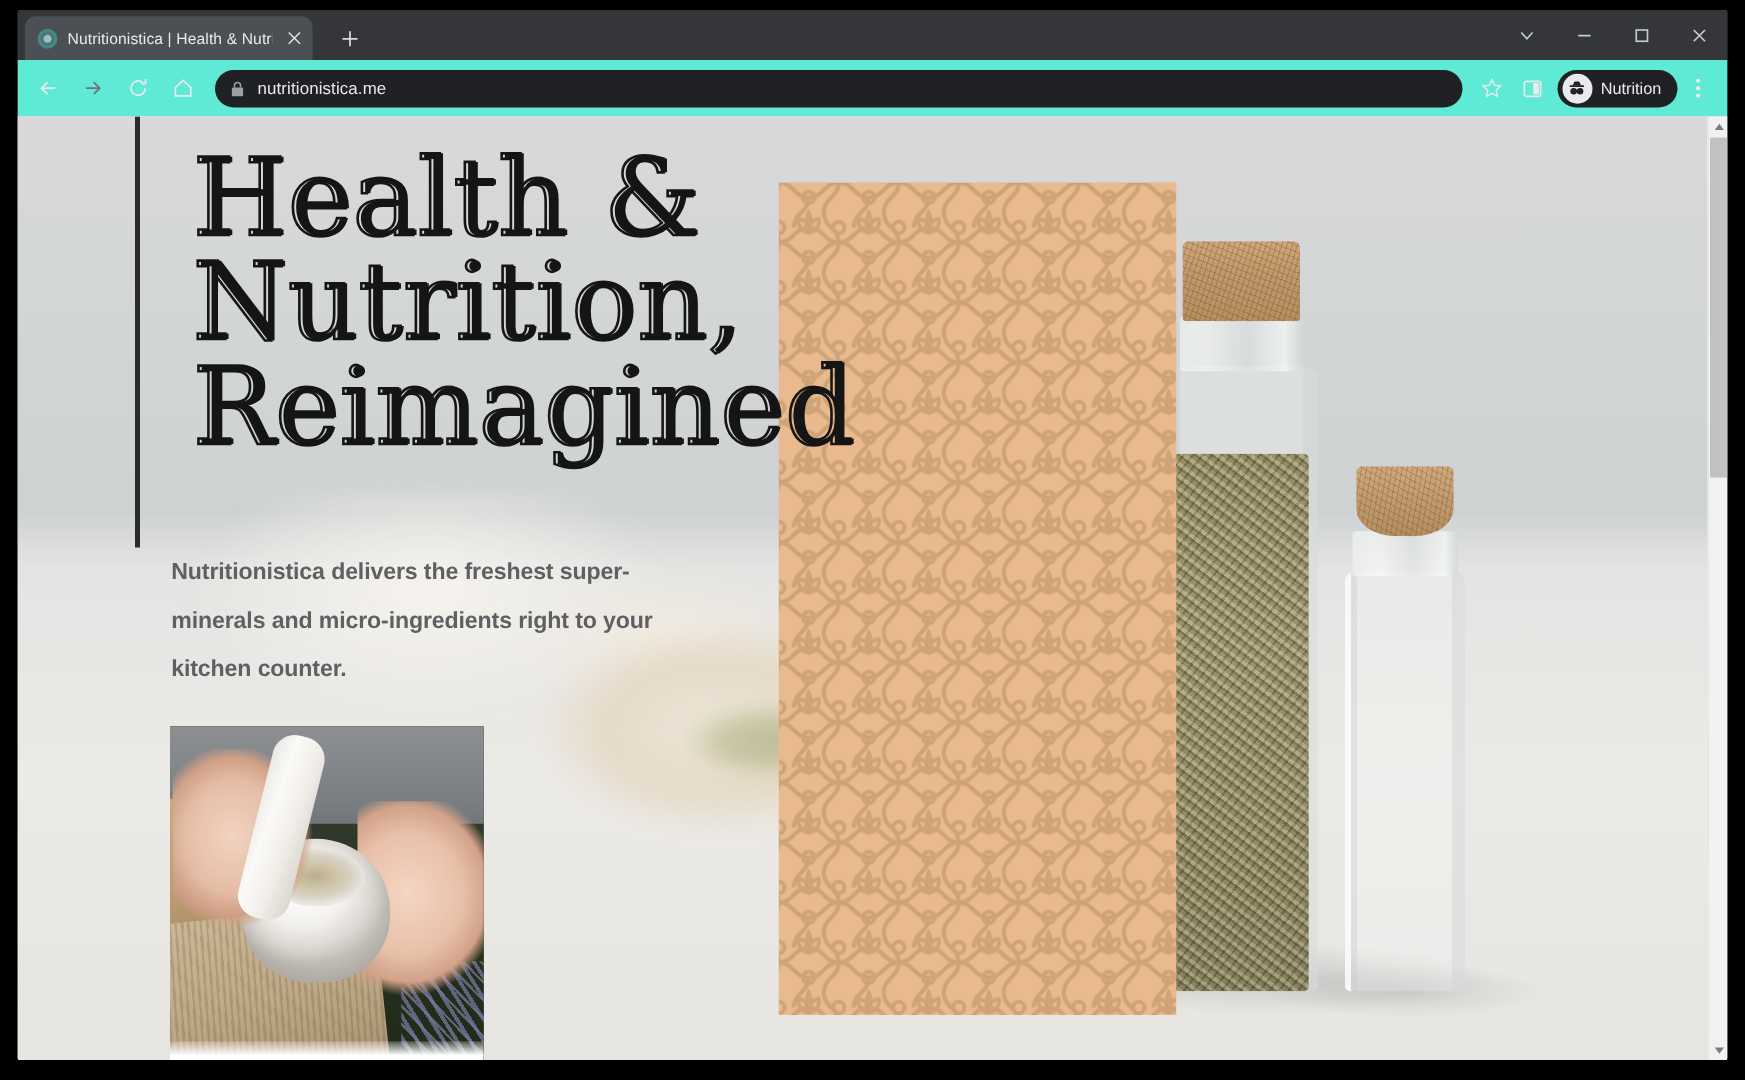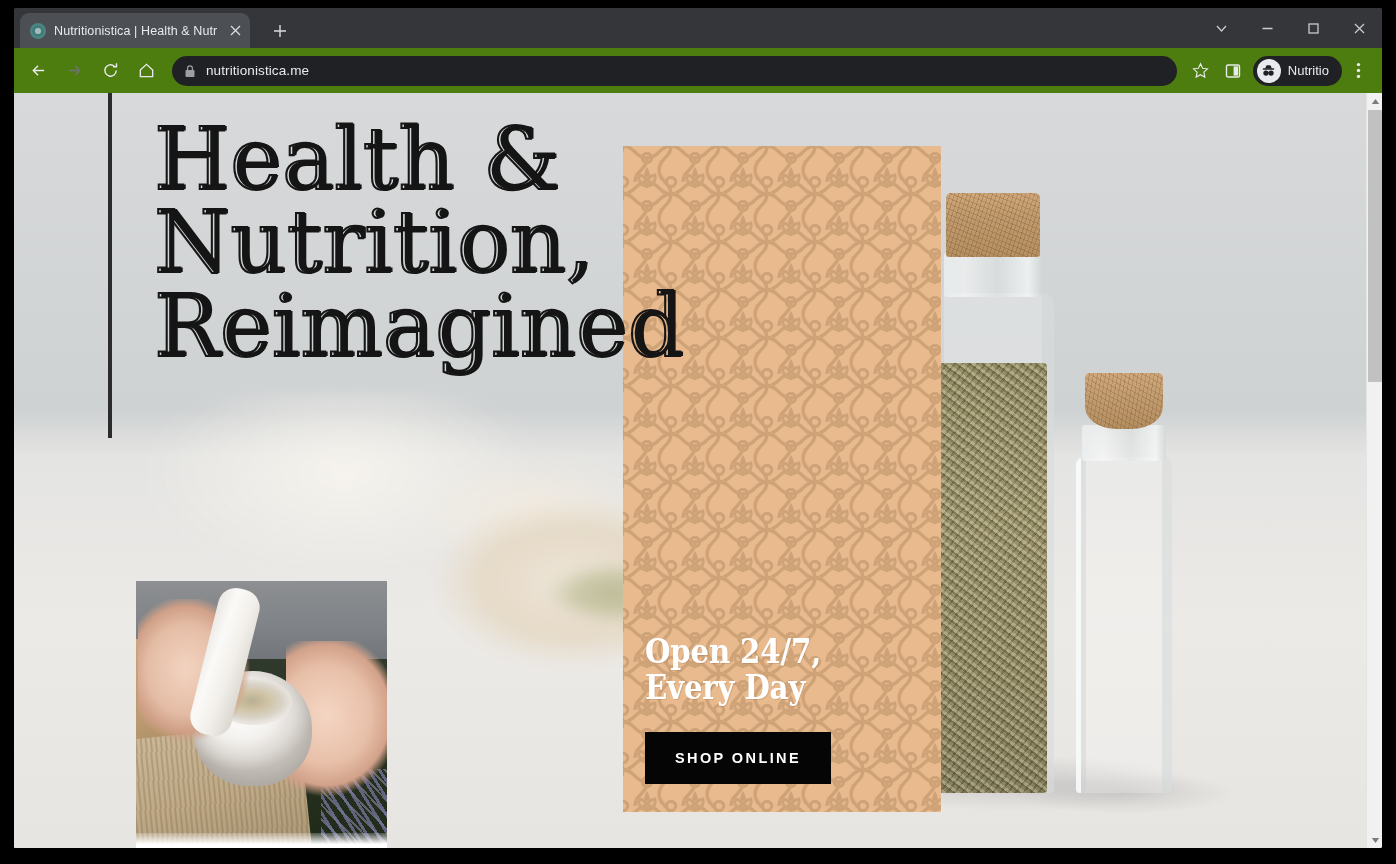--- a/index.html
+++ b/index.html
@@ -108,21 +108,21 @@
     width: 46px; height: 40px;
     display: flex; align-items: center; justify-content: center;
     color: #c8cbcf;
   }
   .wc-btn svg { display: block; }
 
   
   #toolbar {
     position: relative;
     height: 45px;
-    background: #4d7c0f;
+    background: #5eead4;
     display: flex;
     align-items: center;
     padding: 0 8px 0 8px;
   }
   .nav-btn {
     width: 32px; height: 32px;
     margin-right: 4px;
     display: flex; align-items: center; justify-content: center;
     border-radius: 50%;
     color: #e8eaed;
@@ -619,21 +619,21 @@
       <div id="incognito-chip">
         <span class="spy">
           <svg width="17" height="17" viewBox="0 0 20 20" aria-hidden="true">
             <path d="M6 7.5 L7.4 4.4 a1 1 0 0 1 1 -.6 h3.2 a1 1 0 0 1 1 .6 L14 7.5 Z" fill="#202124"></path>
             <rect x="3.2" y="7.3" width="13.6" height="1.7" rx=".8" fill="#202124"></rect>
             <circle cx="7" cy="13" r="3.1" fill="#202124"></circle>
             <circle cx="13" cy="13" r="3.1" fill="#202124"></circle>
             <path d="M9.3 12.6 h1.4" stroke="#202124" stroke-width="1.3"></path>
           </svg>
         </span>
-        <span class="label">Nutritio</span>
+        <span class="label">Nutrition</span>
       </div>
 
       <div class="tb-icon">
         <svg width="5" height="17" viewBox="0 0 5 17" aria-hidden="true">
           <circle cx="2.5" cy="2.6" r="1.7" fill="currentColor"></circle>
           <circle cx="2.5" cy="8.5" r="1.7" fill="currentColor"></circle>
           <circle cx="2.5" cy="14.4" r="1.7" fill="currentColor"></circle>
         </svg>
       </div>
     </div>
@@ -682,31 +682,27 @@
                     <path d="M24 40 C 18 40 15 34 16 29 C 20 29 24 33 24 40 Z"></path>
                     <path d="M24 40 C 30 40 33 34 32 29 C 28 29 24 33 24 40 Z"></path>
                     <path d="M24 39 C 22 34 22 28 24 24 C 26 28 26 34 24 39 Z"></path>
                   </g>
                 </pattern>
               </defs>
               <rect x="0" y="0" width="318" height="666" fill="#e9ba8e"></rect>
               <rect x="0" y="0" width="318" height="666" fill="url(#ogee)"></rect>
             </svg>
 
-            <div class="panel-content">
-              <h2 class="panel-heading">Open 24/7,
-Every Day</h2>
-              <a id="shop-online-btn">Shop Online</a>
-            </div>
           </aside>
 
           <h1 id="headline">Health &amp;
 Nutrition,
 Reimagined</h1>
 
+          <p id="hero-copy">Nutritionistica delivers the freshest super-minerals and micro-ingredients right to your kitchen counter.</p>
 
           <figure id="mortar-photo">
             <div class="mp-layer mp-wall"></div>
             <div class="mp-layer mp-cloth"></div>
             <div class="mp-layer mp-bag"></div>
             <div class="mp-layer mp-board"></div>
             <div class="mp-layer mp-lavender"></div>
             <div class="mp-layer mp-hand-right"></div>
             <div class="mp-layer mp-bowl"></div>
             <div class="mp-layer mp-bowl-inner"></div>

